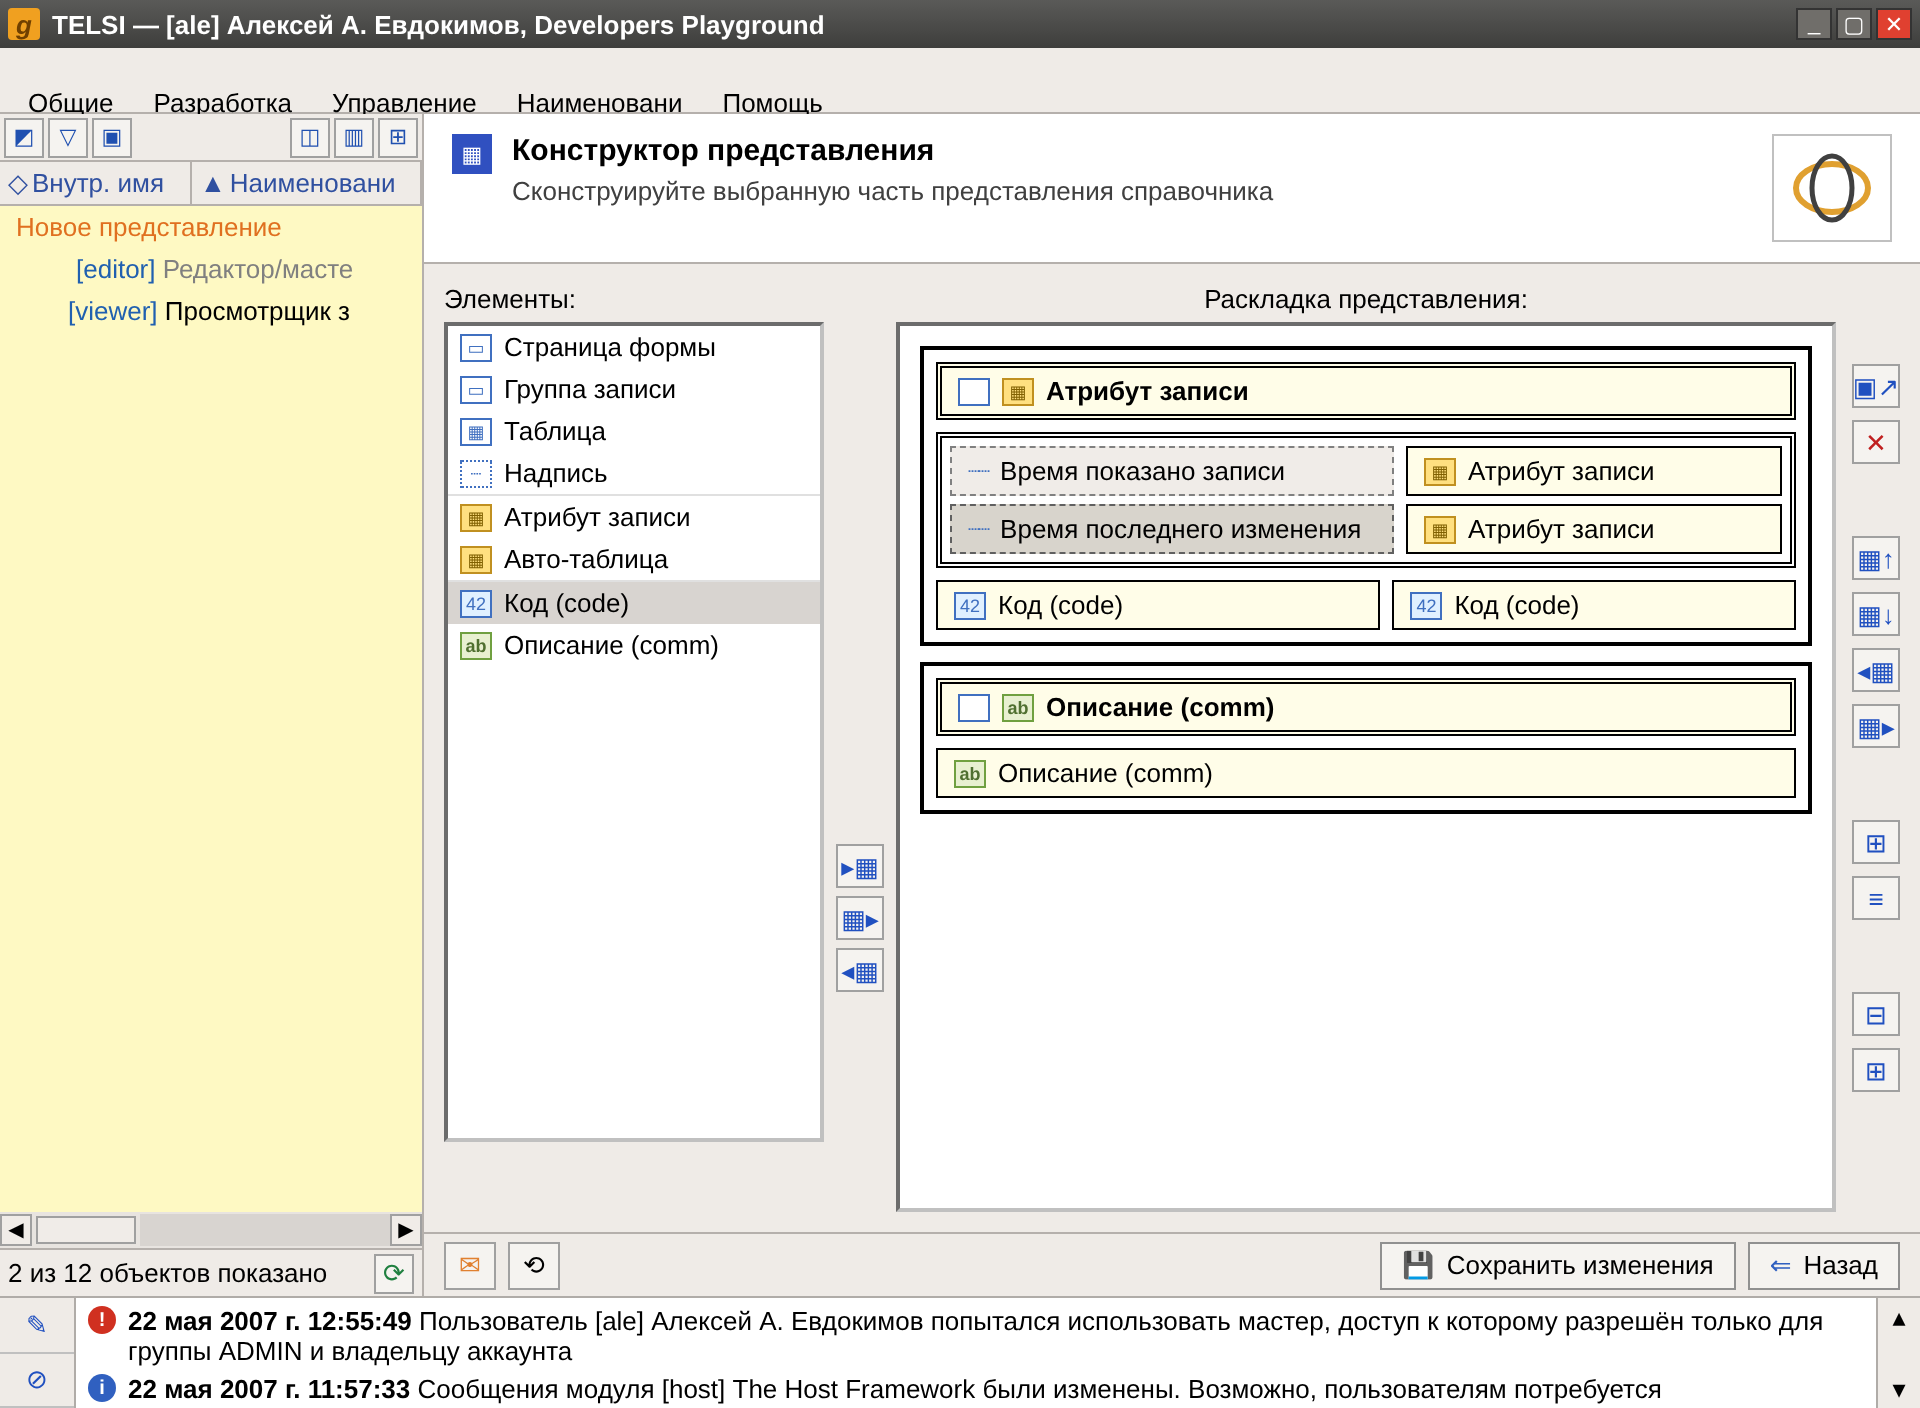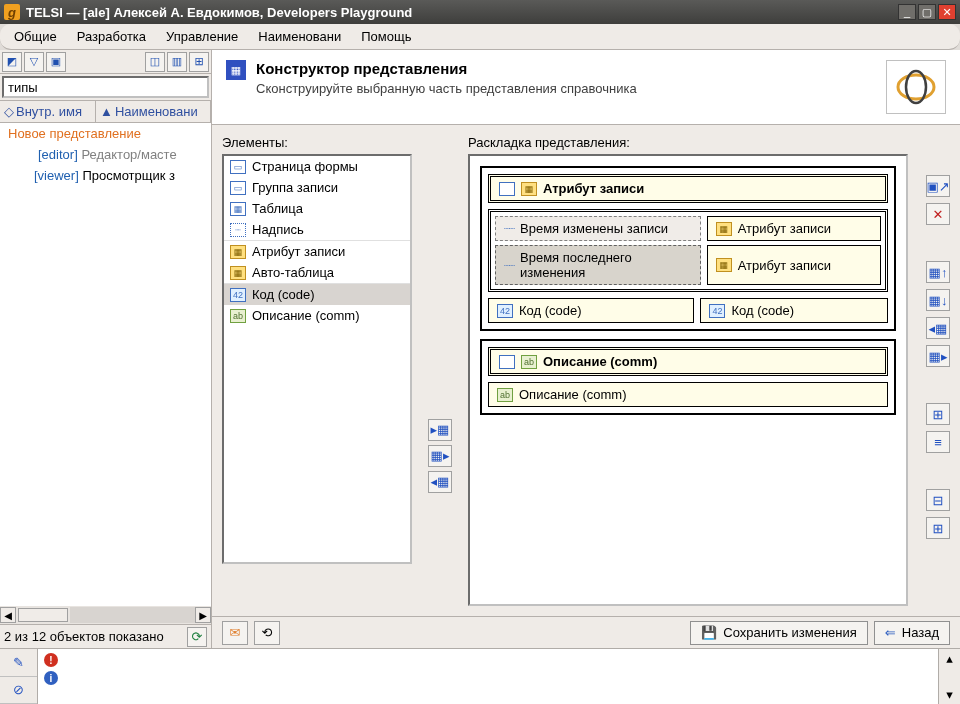--- a/index.html
+++ b/index.html
@@ -2,60 +2,60 @@
 <html><head>
 <meta charset="utf-8">
 <style>
 * { box-sizing: border-box; margin: 0; padding: 0; font-family: sans-serif; font-size: 13px; }
 body { background: #e0dcd8; width: 960px; height: 704px; overflow: hidden; display: flex; flex-direction: column; }
 .titlebar { background: linear-gradient(#5a5a58, #3e3e3c); color: #fff; height: 24px; display: flex; align-items: center; padding: 0 4px; }
 .titlebar .appicon { width: 16px; height: 16px; background: #f0a020; border-radius: 2px; margin-right: 6px; display:flex; align-items:center; justify-content:center; color:#704000; font-weight:bold; font-style:italic;}
 .titlebar .title { flex: 1; font-weight: bold; }
 .titlebar .winbtn { width: 18px; height: 16px; margin-left: 2px; background: #706e6a; border:1px solid #333; display:flex; align-items:center; justify-content:center; color:#fff; font-size:11px;}
 .titlebar .winbtn.close { background:#e04030; }
-.menubar { background: #efebe7; height: 26px; display: flex; align-items: center; border-bottom: 1px solid #b5b0ac; padding: 4px 4px; border-radius: 11px; }
+.menubar { background: #efebe7; height: 26px; display: flex; align-items: flex-start; border-bottom: 1px solid #b5b0ac; padding: 16px 4px; }
 .menubar .menuitem { padding: 4px 10px; cursor: pointer; }
 .content { flex: 1; display: flex; min-height: 0; }
 .leftpane { width: 212px; display: flex; flex-direction: column; border-right: 1px solid #b5b0ac; background: #efebe7;}
 .toolrow { height: 24px; display: flex; align-items: center; border-bottom: 1px solid #b5b0ac; padding: 0 2px; gap:2px;}
 .tbtn { width: 20px; height: 20px; border:1px solid #a0a0a0; display:flex; align-items:center; justify-content:center; color:#2050b0; font-size:11px; background:#f5f3f0;}
 .searchrow { padding: 2px; border-bottom:1px solid #b5b0ac;}
 .searchrow input { width: 100%; height: 22px; border:2px inset #c0c0c0; padding:0 4px; background:#fff;}
 .colheads { height: 22px; display:flex; border-bottom:1px solid #b5b0ac; background:#efebe7;}
 .colhead { padding:3px 4px; border-right:1px solid #b5b0ac; display:flex; align-items:center; gap:2px; color:#3050a0; cursor:pointer; overflow:hidden; white-space:nowrap;}
-.treelist { flex:1; background:#ffffff; overflow:hidden;}
+.treelist { flex:1; background:#fef9c3; overflow:hidden;}
 .treerow { padding:3px 8px; white-space:nowrap; overflow:hidden;}
 .treerow.orange { color:#e07020;}
 .treerow .prefix { color:#2060b0;}
 .treerow .gray { color:#808080;}
 .hscroll { height:18px; background:#e8e4e0; display:flex; align-items:center;}
 .hscroll .arrow { width:16px; height:16px; border:1px solid #a0a0a0; display:flex; align-items:center;justify-content:center; background:#f0ece8; font-size:10px;}
 .hscroll .track { flex:1; height:16px; background:#d8d4d0;}
 .hscroll .thumb { width:50px; height:14px; background:#f0ece8; border:1px solid #a0a0a0; margin:0 2px;}
 .statusrow { height:24px; display:flex; align-items:center; padding:0 4px; gap:4px; border-top:1px solid #b5b0ac;}
 .refreshbtn { width:20px; height:20px; border:1px solid #a0a0a0; display:flex; align-items:center; justify-content:center; color:#208040; background:#f5f3f0;}
 .rightpane { flex:1; display:flex; flex-direction:column; background:#efebe7; min-width:0;}
 .header { display:flex; padding:10px 14px; border-bottom:1px solid #b5b0ac; align-items:flex-start; gap:10px; background:#fff;}
 .header .hicon { width:20px; height:20px; background:#3050c0; color:#fff; display:flex; align-items:center; justify-content:center; font-size:11px; flex-shrink:0;}
 .header .htext { flex:1;}
 .header h2 { font-size:15px; font-weight:bold; margin-bottom:4px;}
 .header .desc { color:#404040;}
 .header .logo { width:60px; height:54px; border:1px solid #c0c0c0; display:flex; align-items:center; justify-content:center;}
 .header .logo svg { width:44px; height:38px;}
-.designer { flex:1; display:flex; padding:10px; gap:16px; min-height:0; background:#efebe7;}
+.designer { flex:1; display:flex; padding:10px; gap:6px; min-height:0; background:#efebe7;}
 .dcol { display:flex; flex-direction:column; min-height:0;}
 .dlabel { margin-bottom:4px;}
 .elembox { width:190px; height:410px; background:#fff; border:2px inset #c0c0c0; overflow-y:scroll; }
 .elemgroup { border-bottom:1px solid #e0e0e0;}
 .elemitem { padding:3px 6px; display:flex; align-items:center; gap:6px; cursor:pointer;}
 .elemitem.sel { background:#d8d4d0;}
 .eicon { width:16px; height:14px; display:inline-flex; align-items:center; justify-content:center; border:1px solid #4070c0; font-size:9px; color:#4070c0; flex-shrink:0;}
 .eicon.yellow { background:#ffe080; border-color:#c09020; color:#806000;}
 .eicon.num { background:#e0f0ff;}
-.eicon.txt { background:#e8f0d0; border-color:#70a040; color:#507030;}
+.eicon.txt { background:#e8f0d0; border-color:#70a040; color:#507030;font-weight:bold;}
 .midbtns { display:flex; flex-direction:column; gap:4px; justify-content:center; padding-top:170px;}
 .midbtn { width:24px; height:22px; background:#f5f3f0; border:1px solid #a0a0a0; display:flex; align-items:center; justify-content:center; color:#2050c0;}
 .layoutarea { flex:1; background:#fff; border:2px inset #c0c0c0; padding:10px; overflow:auto;}
 .sidebtns { display:flex; flex-direction:column; gap:6px; padding-left:2px; padding-top:40px;}
 .sidebtn { width:24px; height:22px; background:#f5f3f0; border:1px solid #a0a0a0; display:flex; align-items:center; justify-content:center; color:#2050c0;}
 .sidebtn.red { color:#c02020;}
 .sidegap { height:24px;}
 .formpage { border:2px solid #000; padding:6px; margin-bottom:8px;}
 .formheader { border:3px double #000; background:#fffde8; padding:4px 8px; display:flex; align-items:center; gap:6px; margin-bottom:6px;}
 .formheader .phicon { width:16px; height:14px; border:1px solid #4070c0; background:#fff;}
@@ -105,23 +105,20 @@
   <div class="leftpane">
     <div class="toolrow">
       <div class="tbtn">◩</div>
       <div class="tbtn">▽</div>
       <div class="tbtn">▣</div>
       <div style="flex:1"></div>
       <div class="tbtn">◫</div>
       <div class="tbtn">▥</div>
       <div class="tbtn">⊞</div>
     </div>
-    <div class="searchrow">
-      <input type="text" value="типы" style="">
-    </div>
     <div class="colheads">
       <div class="colhead" style="width:96px">
           <span>◇</span>
           <span>Внутр. имя</span>
         </div>
       <div class="colhead" style="flex:1">
           <span>▲</span>
           <span>Наименовани</span>
         </div>
     </div>
@@ -202,34 +199,34 @@
             </div>
         </div>
       </div>
 
       <div class="midbtns">
         <div class="midbtn">▸▦</div>
         <div class="midbtn">▦▸</div>
         <div class="midbtn">◂▦</div>
       </div>
 
-      <div class="dcol" style="flex:1; min-width:0;">
+      <div class="dcol" style="flex:1; min-width:0;text-align:center;">
         <div class="dlabel">Раскладка представления:</div>
         <div class="layoutarea">
           <div class="formpage">
             <div class="formheader">
               <span class="phicon"></span>
               <span class="eicon yellow">▦</span>
               <b>Атрибут записи</b>
             </div>
             <div class="fgroup">
               <div class="frow">
                 <div class="fcell inner" style="flex:1.2">
                     <span class="dots">┈┈</span>
-                    <span>Время изменены записи</span>
+                    <span>Время показано записи</span>
                   </div>
                 <div class="fcell">
                     <span class="eicon yellow">▦</span>
                     <span>Атрибут записи</span>
                   </div>
               </div>
               <div class="frow">
                 <div class="fcell sel" style="flex:1.2">
                     <span class="dots">┈┈</span>
                     <span>Время последнего изменения</span>
@@ -301,22 +298,24 @@
 </div>
 
 <div class="logpane">
   <div class="logside">
     <div class="logsbtn">✎</div>
     <div class="logsbtn">⊘</div>
   </div>
   <div class="logbody">
     <div class="logrow">
       <div class="logicon err">!</div>
+      <div><span class="logtime">22 мая 2007 г. 12:55:49</span> <span>Пользователь [ale] Алексей А. Евдокимов попытался использовать мастер, доступ к которому разрешён только для группы ADMIN и владельцу аккаунта</span></div>
     </div>
     <div class="logrow">
       <div class="logicon info">i</div>
+      <div><span class="logtime">22 мая 2007 г. 11:57:33</span> <span>Сообщения модуля [host] The Host Framework были изменены. Возможно, пользователям потребуется</span></div>
     </div>
   </div>
   <div class="logscroll">
     <div>▴</div>
     <div>▾</div>
   </div>
 </div>
 
 </body></html>

